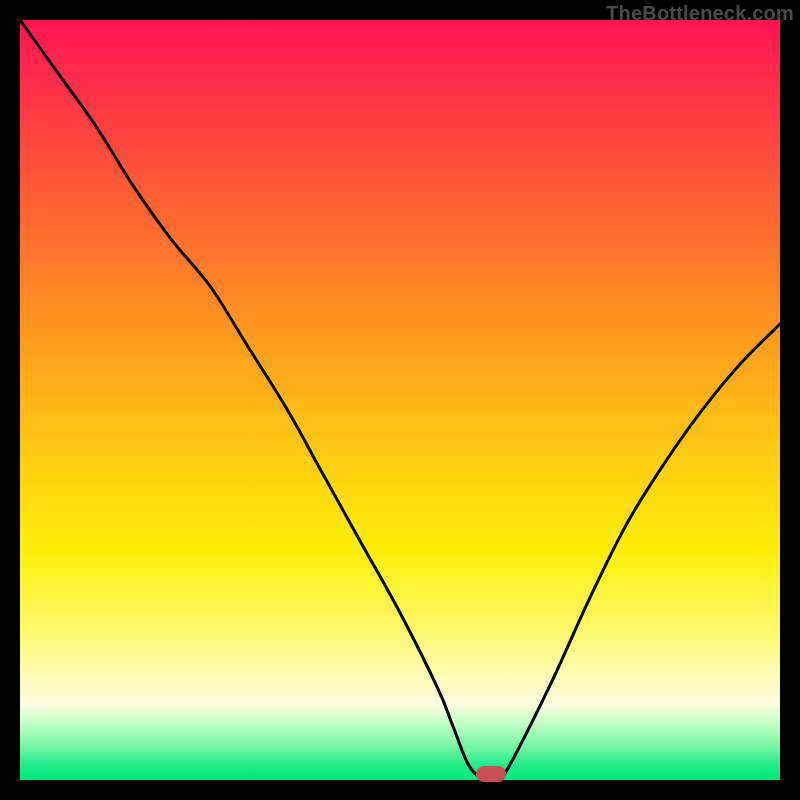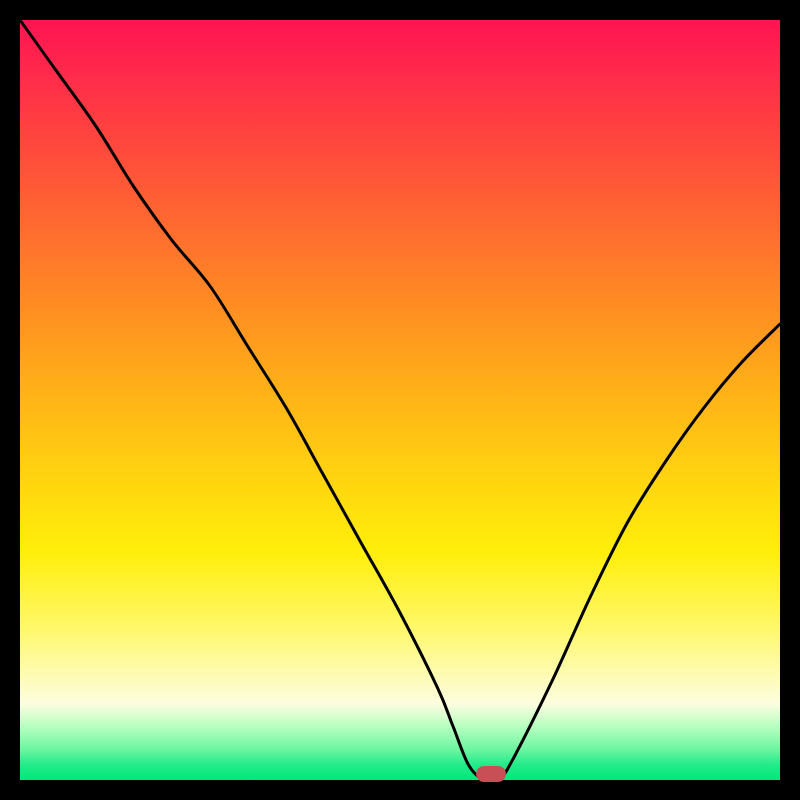--- a/index.html
+++ b/index.html
@@ -58,20 +58,21 @@
     font-weight: 600;
     color: #4a4a4a;
     letter-spacing: 0.2px;
     user-select: none;
   }
 </style>
 </head>
 <body>
 
 <div class="stage">
+  <div class="attribution">TheBottleneck.com</div>
 
   <div class="plot-area">
     <svg class="curve-layer" viewBox="0 0 760 760" preserveAspectRatio="none">
       <path id="curve-path" fill="none" stroke="#000000" stroke-width="3" stroke-linecap="round" stroke-linejoin="round" d="M 0.0 0.0 C 6.3 8.9, 25.3 35.5, 38.0 53.2 C 50.7 70.9, 63.3 87.4, 76.0 106.4 C 88.7 125.4, 101.3 148.2, 114.0 167.2 C 126.7 186.2, 139.3 203.9, 152.0 220.4 C 164.7 236.9, 177.3 248.3, 190.0 266.0 C 202.7 283.7, 215.3 306.5, 228.0 326.8 C 240.7 347.1, 253.3 366.1, 266.0 387.6 C 278.7 409.1, 291.3 433.2, 304.0 456.0 C 316.7 478.8, 329.3 501.6, 342.0 524.4 C 354.7 547.2, 367.3 568.7, 380.0 592.8 C 392.7 616.9, 409.1 649.8, 418.0 668.8 C 426.9 687.8, 428.1 694.1, 433.2 706.8 C 438.3 719.5, 443.3 735.9, 448.4 744.8 C 453.5 753.7, 458.5 757.5, 463.6 760.0 C 468.7 762.5, 473.7 763.8, 478.8 760.0 C 483.9 756.2, 485.1 753.7, 494.0 737.2 C 502.9 720.7, 519.3 687.8, 532.0 661.2 C 544.7 634.6, 557.3 604.2, 570.0 577.6 C 582.7 551.0, 595.3 524.4, 608.0 501.6 C 620.7 478.8, 633.3 459.8, 646.0 440.8 C 658.7 421.8, 671.3 404.1, 684.0 387.6 C 696.7 371.1, 709.3 355.9, 722.0 342.0 C 734.7 328.1, 753.7 310.3, 760.0 304.0"></path>
     </svg>
     <div id="marker" class="marker" style="left: 471.2px; top: 754px; background: rgb(201, 79, 86);"></div>
   </div>
 </div>
 
 </body></html>

